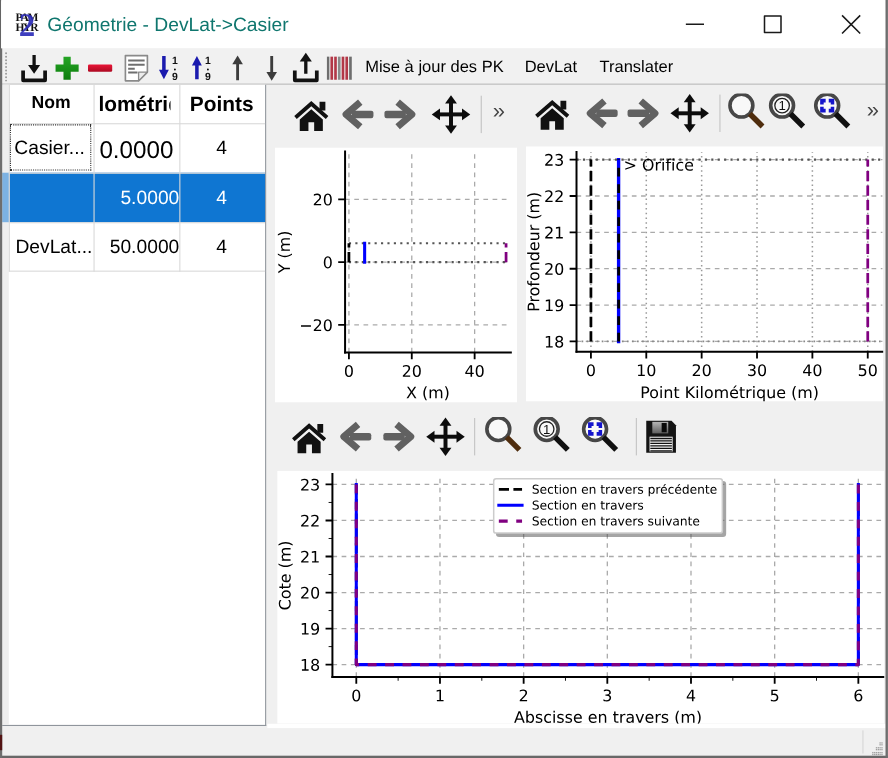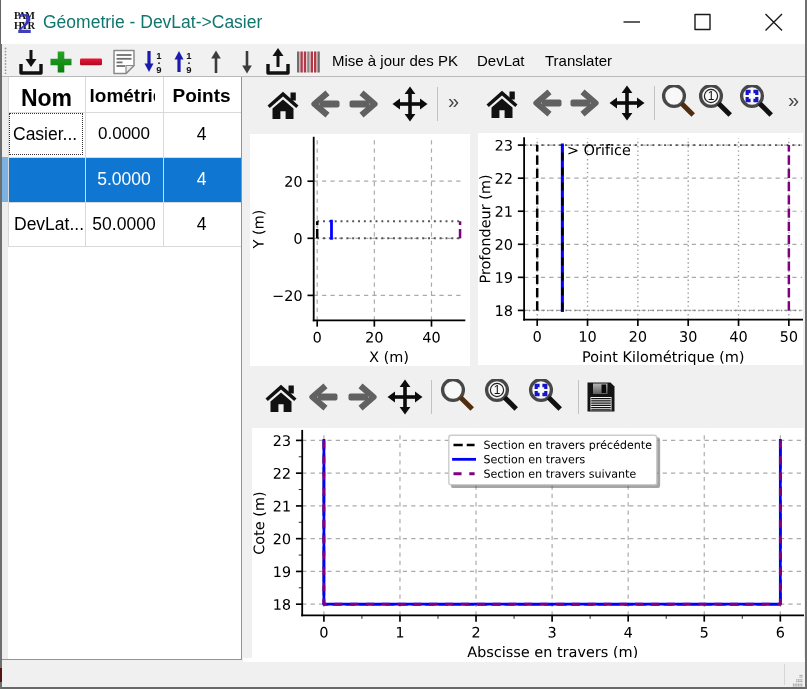--- a/index.html
+++ b/index.html
@@ -108,30 +108,30 @@
 <div class="abs" style="left:2px;top:77px;width:6px;height:582px;background:#eeeeee"></div>
 <div class="abs" style="left:8px;top:157px;width:233px;height:45px;background:#0f76d2"></div>
 <div class="abs" style="left:2px;top:157px;width:6px;height:45px;background:#7cb2e3"></div>
 <div class="gridv" style="left:85px;top:77px;height:170px"></div>
 <div class="gridv" style="left:163px;top:77px;height:170px"></div>
 <div class="gridv" style="left:8px;top:77px;height:170px"></div>
 <div class="gridh" style="left:8px;top:112px;width:233px"></div>
 <div class="gridh" style="left:8px;top:157px;width:233px"></div>
 <div class="gridh" style="left:8px;top:202px;width:233px"></div>
 <div class="gridh" style="left:8px;top:246px;width:233px"></div>
-<div class="abs" style="left:8px;top:85px;width:77px;text-align:center;font-weight:bold;font-size:23px">Nom</div>
+<div class="abs" style="left:8px;top:85px;width:77px;text-align:center;font-weight:bold;font-size:16px">Nom</div>
 <div class="abs" style="left:89.5px;top:85px;width:65px;overflow:hidden;white-space:nowrap;font-weight:bold;font-size:19px">lométriq</div>
 <div class="abs" style="left:163px;top:85px;width:77px;text-align:center;font-weight:bold;font-size:19px">Points</div>
 <div class="abs" style="left:13px;top:124px;font-size:17.5px">Casier...</div>
-<div class="abs" style="left:85px;top:124px;width:78px;text-align:center;font-size:17px">0.0000</div>
+<div class="abs" style="left:85px;top:124px;width:78px;text-align:center;font-size:22px">0.0000</div>
 <div class="abs" style="left:163px;top:124px;width:77px;text-align:center;font-size:17.5px">4</div>
-<div class="abs" style="left:85px;top:169px;width:78px;text-align:center;font-size:17.5px;color:#fff">5.0000</div>
+<div class="abs" style="left:85px;top:169px;width:78px;text-align:right;font-size:17.5px;color:#fff">5.0000</div>
 <div class="abs" style="left:163px;top:169px;width:77px;text-align:center;font-size:17.5px;color:#fff">4</div>
 <div class="abs" style="left:14px;top:214px;font-size:17.5px">DevLat...</div>
-<div class="abs" style="left:85px;top:214px;width:78px;text-align:center;font-size:17.5px">50.0000</div>
+<div class="abs" style="left:85px;top:214px;width:78px;text-align:right;font-size:17.5px">50.0000</div>
 <div class="abs" style="left:163px;top:214px;width:77px;text-align:center;font-size:17.5px">4</div>
 <div class="abs" style="left:9px;top:113px;width:74px;height:42px;border:1px dotted #333;box-sizing:border-box"></div>
 <div style="position:absolute;left:267.0px;top:88.0px;width:32px;height:32px"><svg width="32" height="32" viewBox="0 0 32 32">
       <path d="M23.5 4.5 h5.3 v8 h-5.3 z" fill="#111"></path>
 <path d="M16 3.8 L0.5 17.4 L2.8 20.1 L16 8.6 L29.2 20.1 L31.5 17.4 Z" fill="#111"></path>
 <path d="M5.5 20.6 L16 11.4 L26.5 20.6 V31 H18.6 V23.2 H13.4 V31 H5.5 Z" fill="#111"></path>
     </svg></div>
 <div style="position:absolute;left:308.0px;top:89.0px;width:34px;height:30px"><svg width="34" height="30" viewBox="0 0 34 30">
       <g fill="none" stroke="#616161" stroke-width="6.2" stroke-linecap="round" stroke-linejoin="round">
         <path d="M19.5 3.8 L6.5 15 L19.5 26.2"></path>

